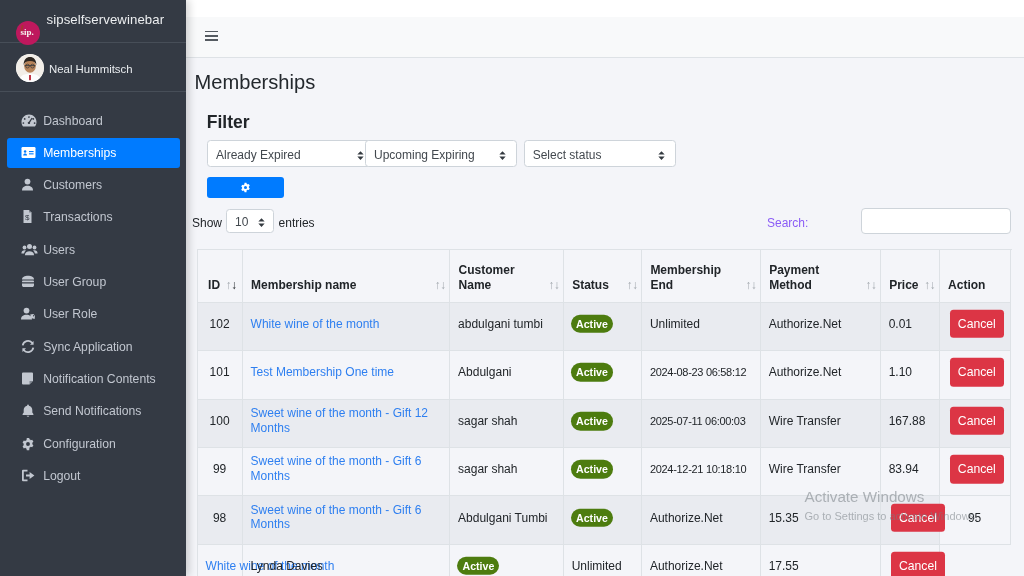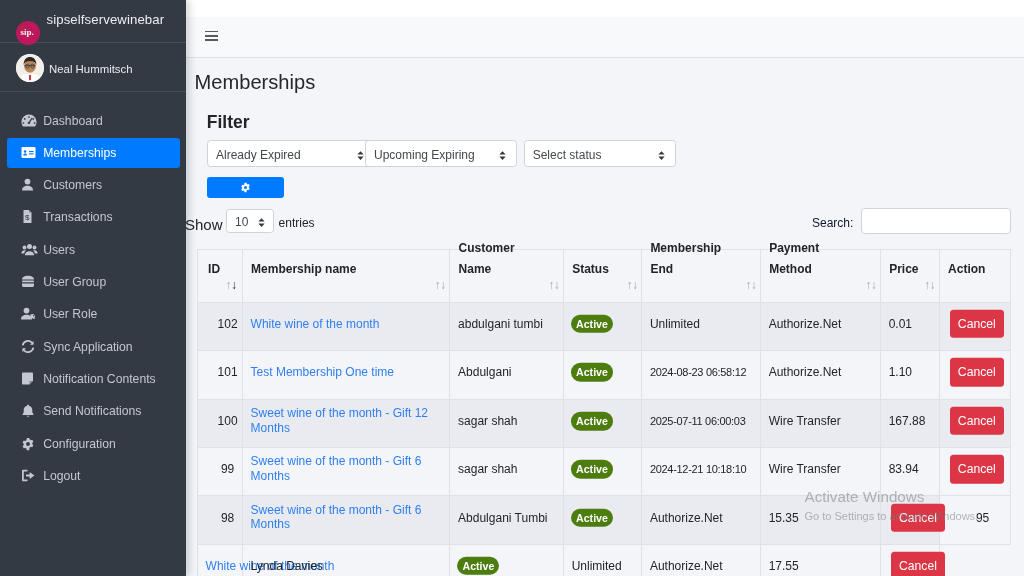--- a/index.html
+++ b/index.html
@@ -33,39 +33,39 @@
 #h1 { left:194.6px; top:70.8px; font-size:20.1px; color:#23282d; }
 #filter { left:206.8px; top:111.9px; font-size:17.5px; font-weight:bold; color:#212529; }
 .sel { background:#ffffff; border:1px solid #ced4da; border-radius:3.5px; color:#42484e; font-size:12px; }
 .sel .st { position:absolute; left:8px; top:6.8px; }
 .sel svg.ar { position:absolute; right:10.5px; top:9.5px; }
 #sel1 { left:207px; top:140.2px; width:168px; height:27px; }
 #sel2 { left:365px; top:140.2px; width:152.4px; height:27px; }
 #sel3 { left:523.7px; top:140.2px; width:152.4px; height:27px; }
 #gearbtn { left:207px; top:176.5px; width:77px; height:21.5px; background:#007bff; border-radius:3px; }
 #gearbtn svg { position:absolute; left:33px; top:5px; }
-#showlbl { left:185px; top:216px; font-size:15px; color:#212529; }
+#showlbl { left:192px; top:216px; font-size:12px; color:#212529; }
 #lensel { left:226px; top:208.8px; width:48px; height:24.4px; }
 #lensel .st { top:5.5px; }
 #lensel svg.ar { right:8px; top:8px; }
 #entrieslbl { left:278.6px; top:216px; font-size:12px; color:#212529; }
-#searchlbl { left:812px; top:215.5px; font-size:12px; color:#0f172a;text-align:center; }
+#searchlbl { left:767px; top:215.5px; font-size:12px; color:#8b5cf6;text-align:center; }
 #searchbox { left:860.5px; top:207.5px; width:150px; height:26.5px; background:#fff; border:1px solid #ced4da; border-radius:4px; }
 
 
 #grid { left:196.6px; top:248.6px; width:815.1px; height:329px; display:grid;
   grid-template-columns:45px 207.5px 113.6px 78.2px 118.8px 120px 58.9px 71.1px;
   grid-template-rows:53px 48.4px 48.8px 48.3px 48.3px 48.3px 48.3px;
   border-top:1px solid #dee2e6; border-left:1px solid #dee2e6; }
 .c { position:relative; border-right:1px solid #dee2e6; border-bottom:1px solid #dee2e6; font-size:12px; color:#212529; }
 .stripe { background:#e9ebf0; }
 .hc { font-weight:bold; }
-.hc .hl { position:absolute; left:8.5px; bottom:22px; line-height:21px; white-space:nowrap; }
+.hc .hl { position:absolute; left:8.5px; bottom:9px; line-height:15px; white-space:nowrap; }
 .hc .sort { position:absolute; right:3.5px; bottom:10px; font-size:12px; color:#a2a8ae; letter-spacing:-0.5px; font-weight:bold; }
-.cid .ctx { left:8px; width:100%; text-align:center; }
+.cid .ctx { left:0; width:100%; text-align:center; }
 .lnk { position:absolute; left:8px; top:21.3px; transform:translateY(-50%); width:190px; color:#2e7ff0; line-height:14.6px; }
 .ctx { position:absolute; left:8px; top:21.3px; transform:translateY(-50%); white-space:nowrap; }
 .cdate { font-size:11px; letter-spacing:-0.3px; }
 .badge { position:absolute; left:7.4px; top:21.3px; transform:translateY(-50%); width:41.8px; height:18.5px; background:#4d7c0f; border-radius:9.5px; color:#fff; font-size:10.6px; font-weight:bold; text-align:center; line-height:18.5px; }
 .cancel { position:absolute; left:10px; top:21.3px; transform:translateY(-50%); width:54.5px; height:28.4px; background:#dc3545; border-radius:3.5px; color:#fff; font-size:12.2px; text-align:center; line-height:28.4px; }
 
 
 #wm { left:804.5px; top:488px; color:rgba(118,125,132,0.55); font-size:15.2px; z-index:9; line-height:18px; }
 #wm .l2 { font-size:11px; margin-top:1px; margin-left:0; }
 </style>

